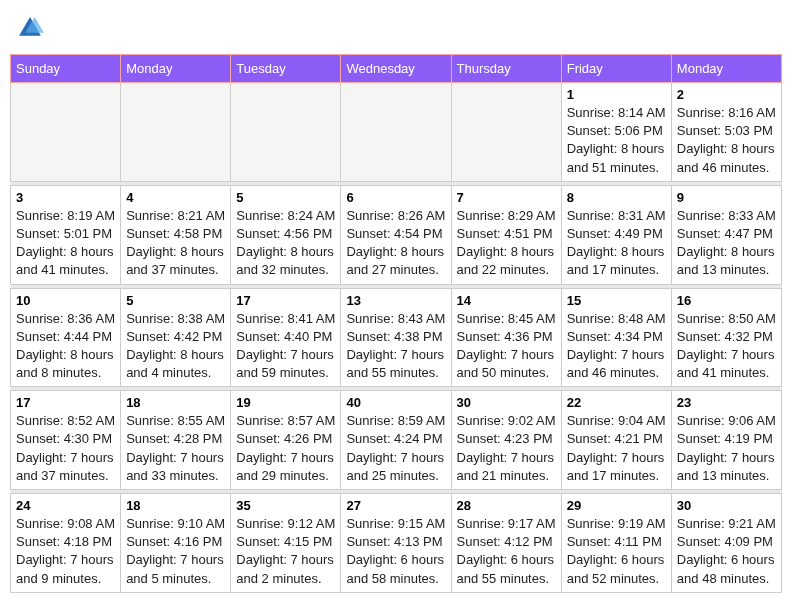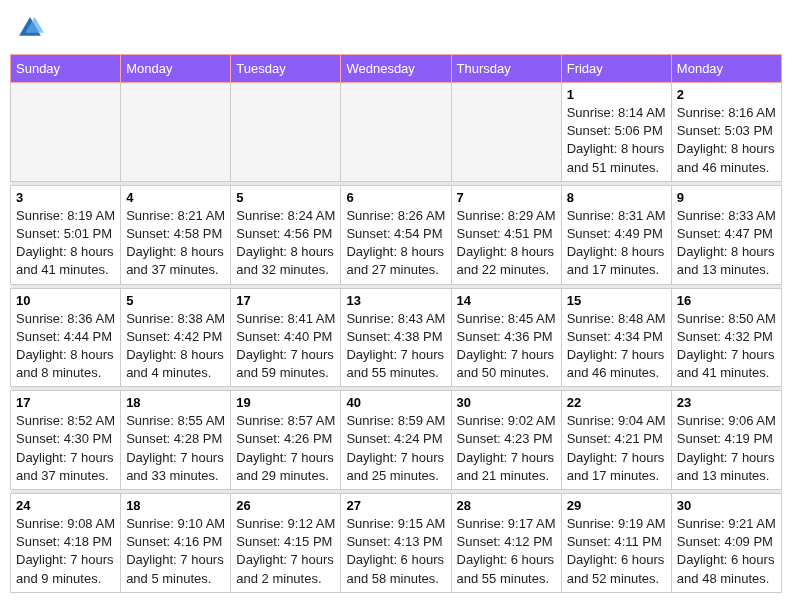--- a/index.html
+++ b/index.html
@@ -240,21 +240,21 @@
       <tr>
         <td>
           <span class="day-num">24</span>
           <div class="day-detail">Sunrise: 9:08 AM<br>Sunset: 4:18 PM<br>Daylight: 7 hours<br>and 9 minutes.</div>
         </td>
         <td>
           <span class="day-num">18</span>
           <div class="day-detail">Sunrise: 9:10 AM<br>Sunset: 4:16 PM<br>Daylight: 7 hours<br>and 5 minutes.</div>
         </td>
         <td>
-          <span class="day-num">26</span>
+          <span class="day-num">35</span>
           <div class="day-detail">Sunrise: 9:12 AM<br>Sunset: 4:15 PM<br>Daylight: 7 hours<br>and 2 minutes.</div>
         </td>
         <td>
           <span class="day-num">27</span>
           <div class="day-detail">Sunrise: 9:15 AM<br>Sunset: 4:13 PM<br>Daylight: 6 hours<br>and 58 minutes.</div>
         </td>
         <td>
           <span class="day-num">28</span>
           <div class="day-detail">Sunrise: 9:17 AM<br>Sunset: 4:12 PM<br>Daylight: 6 hours<br>and 55 minutes.</div>
         </td>

